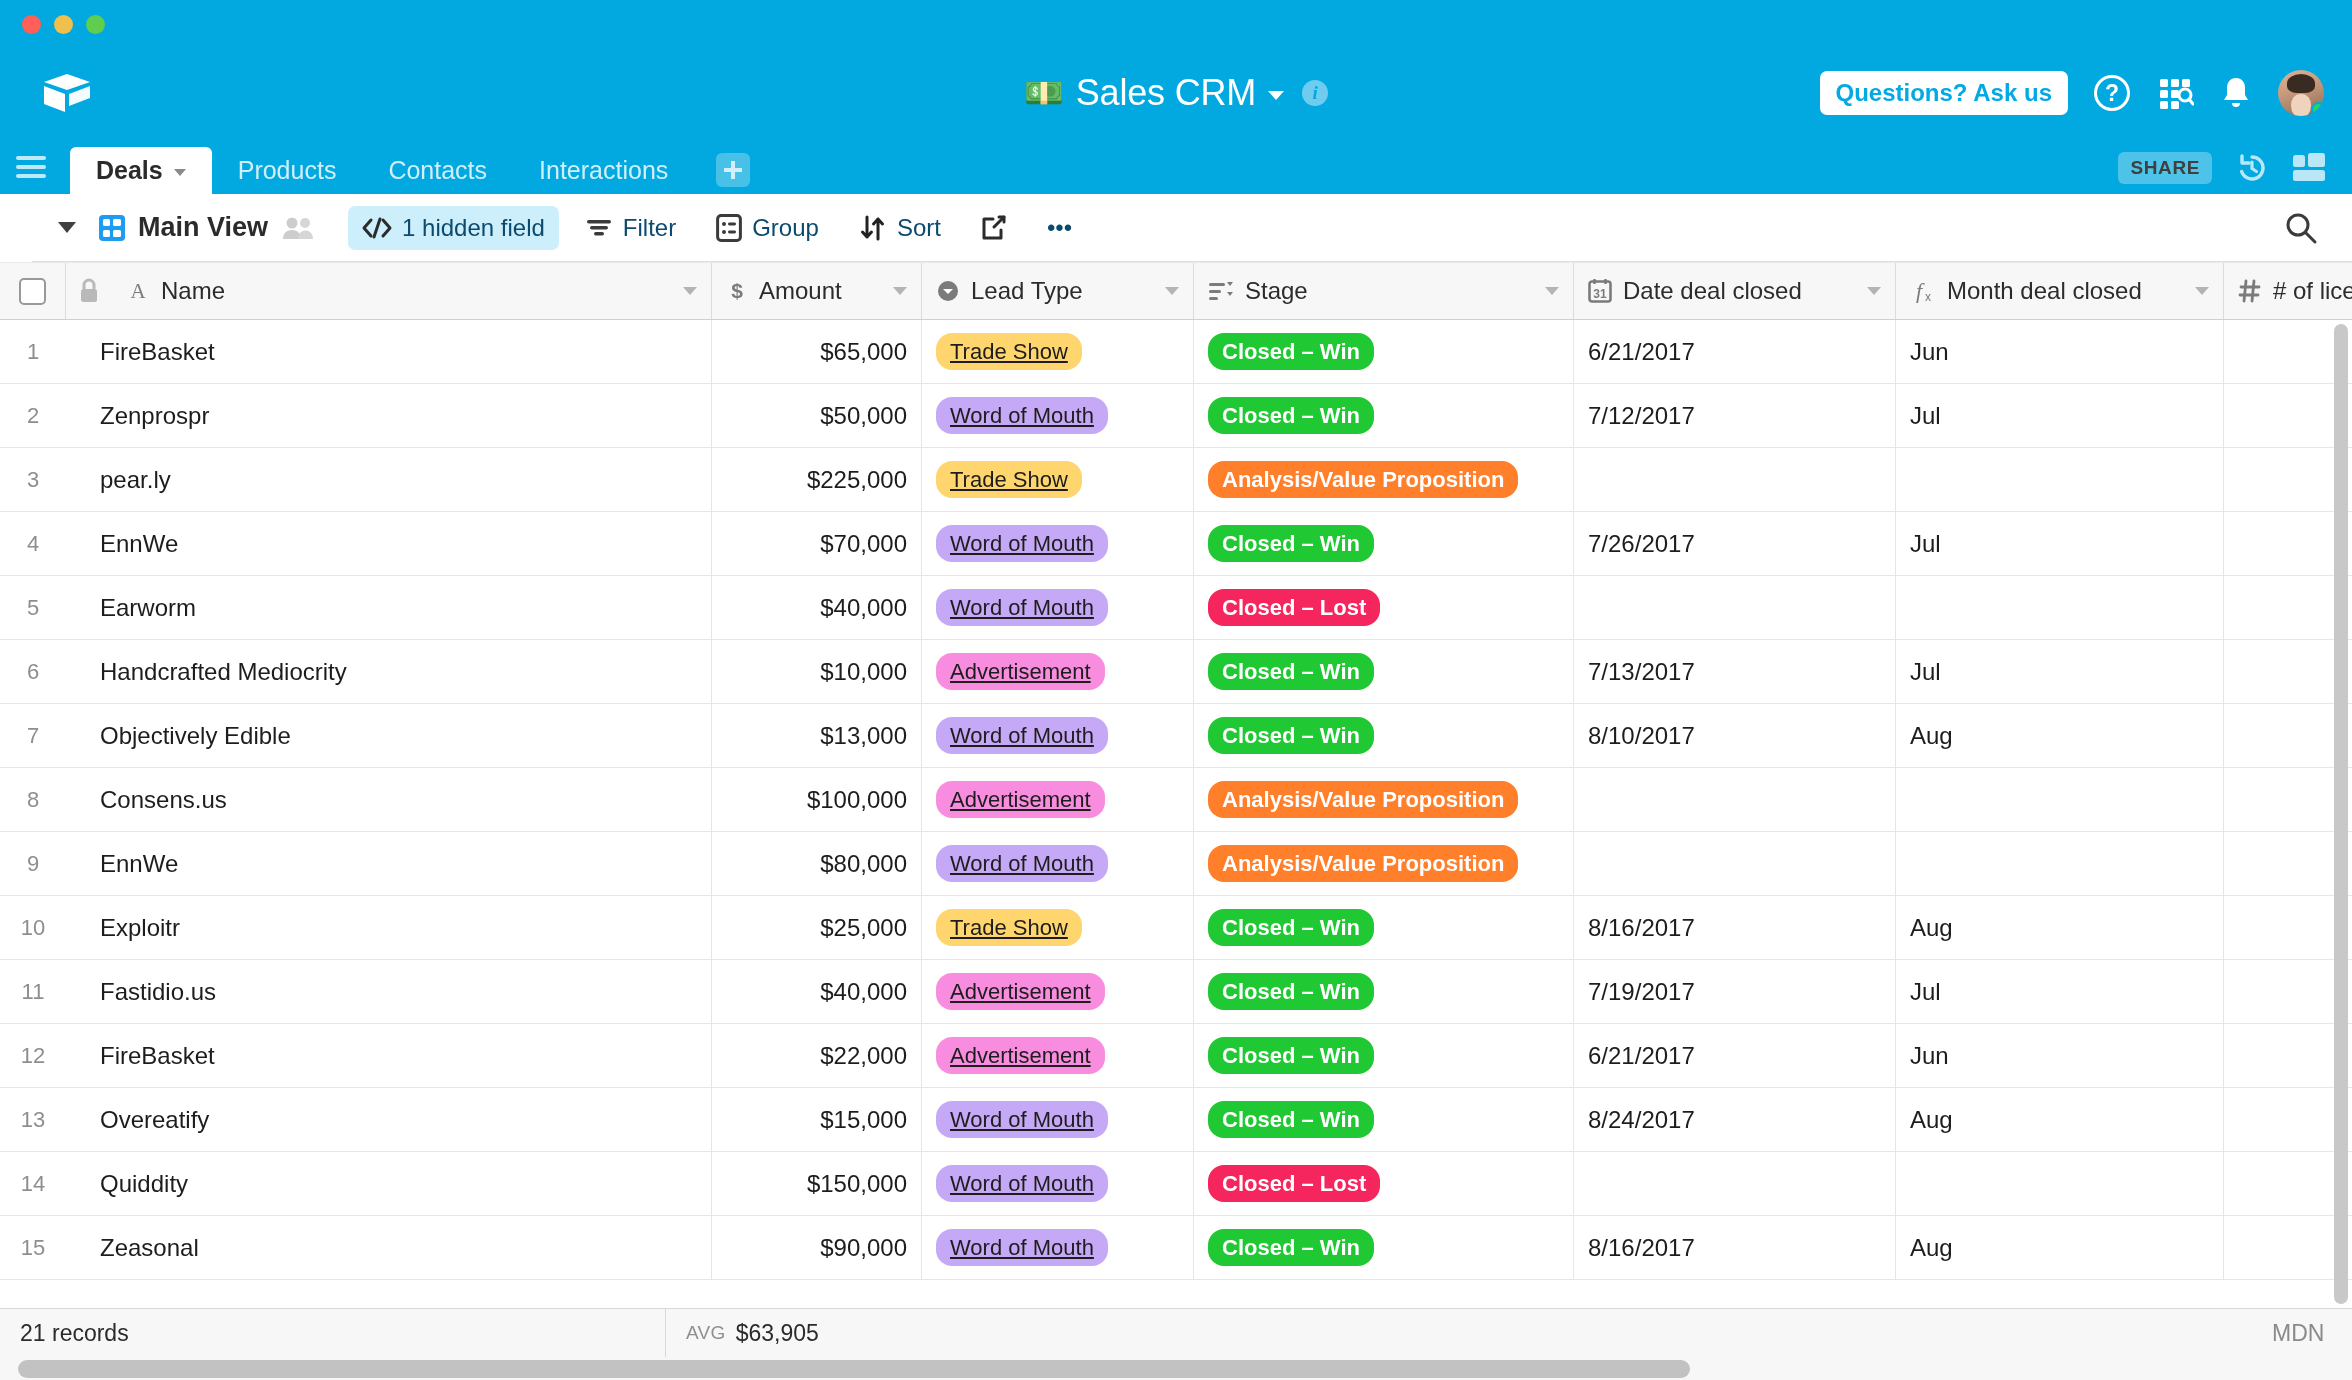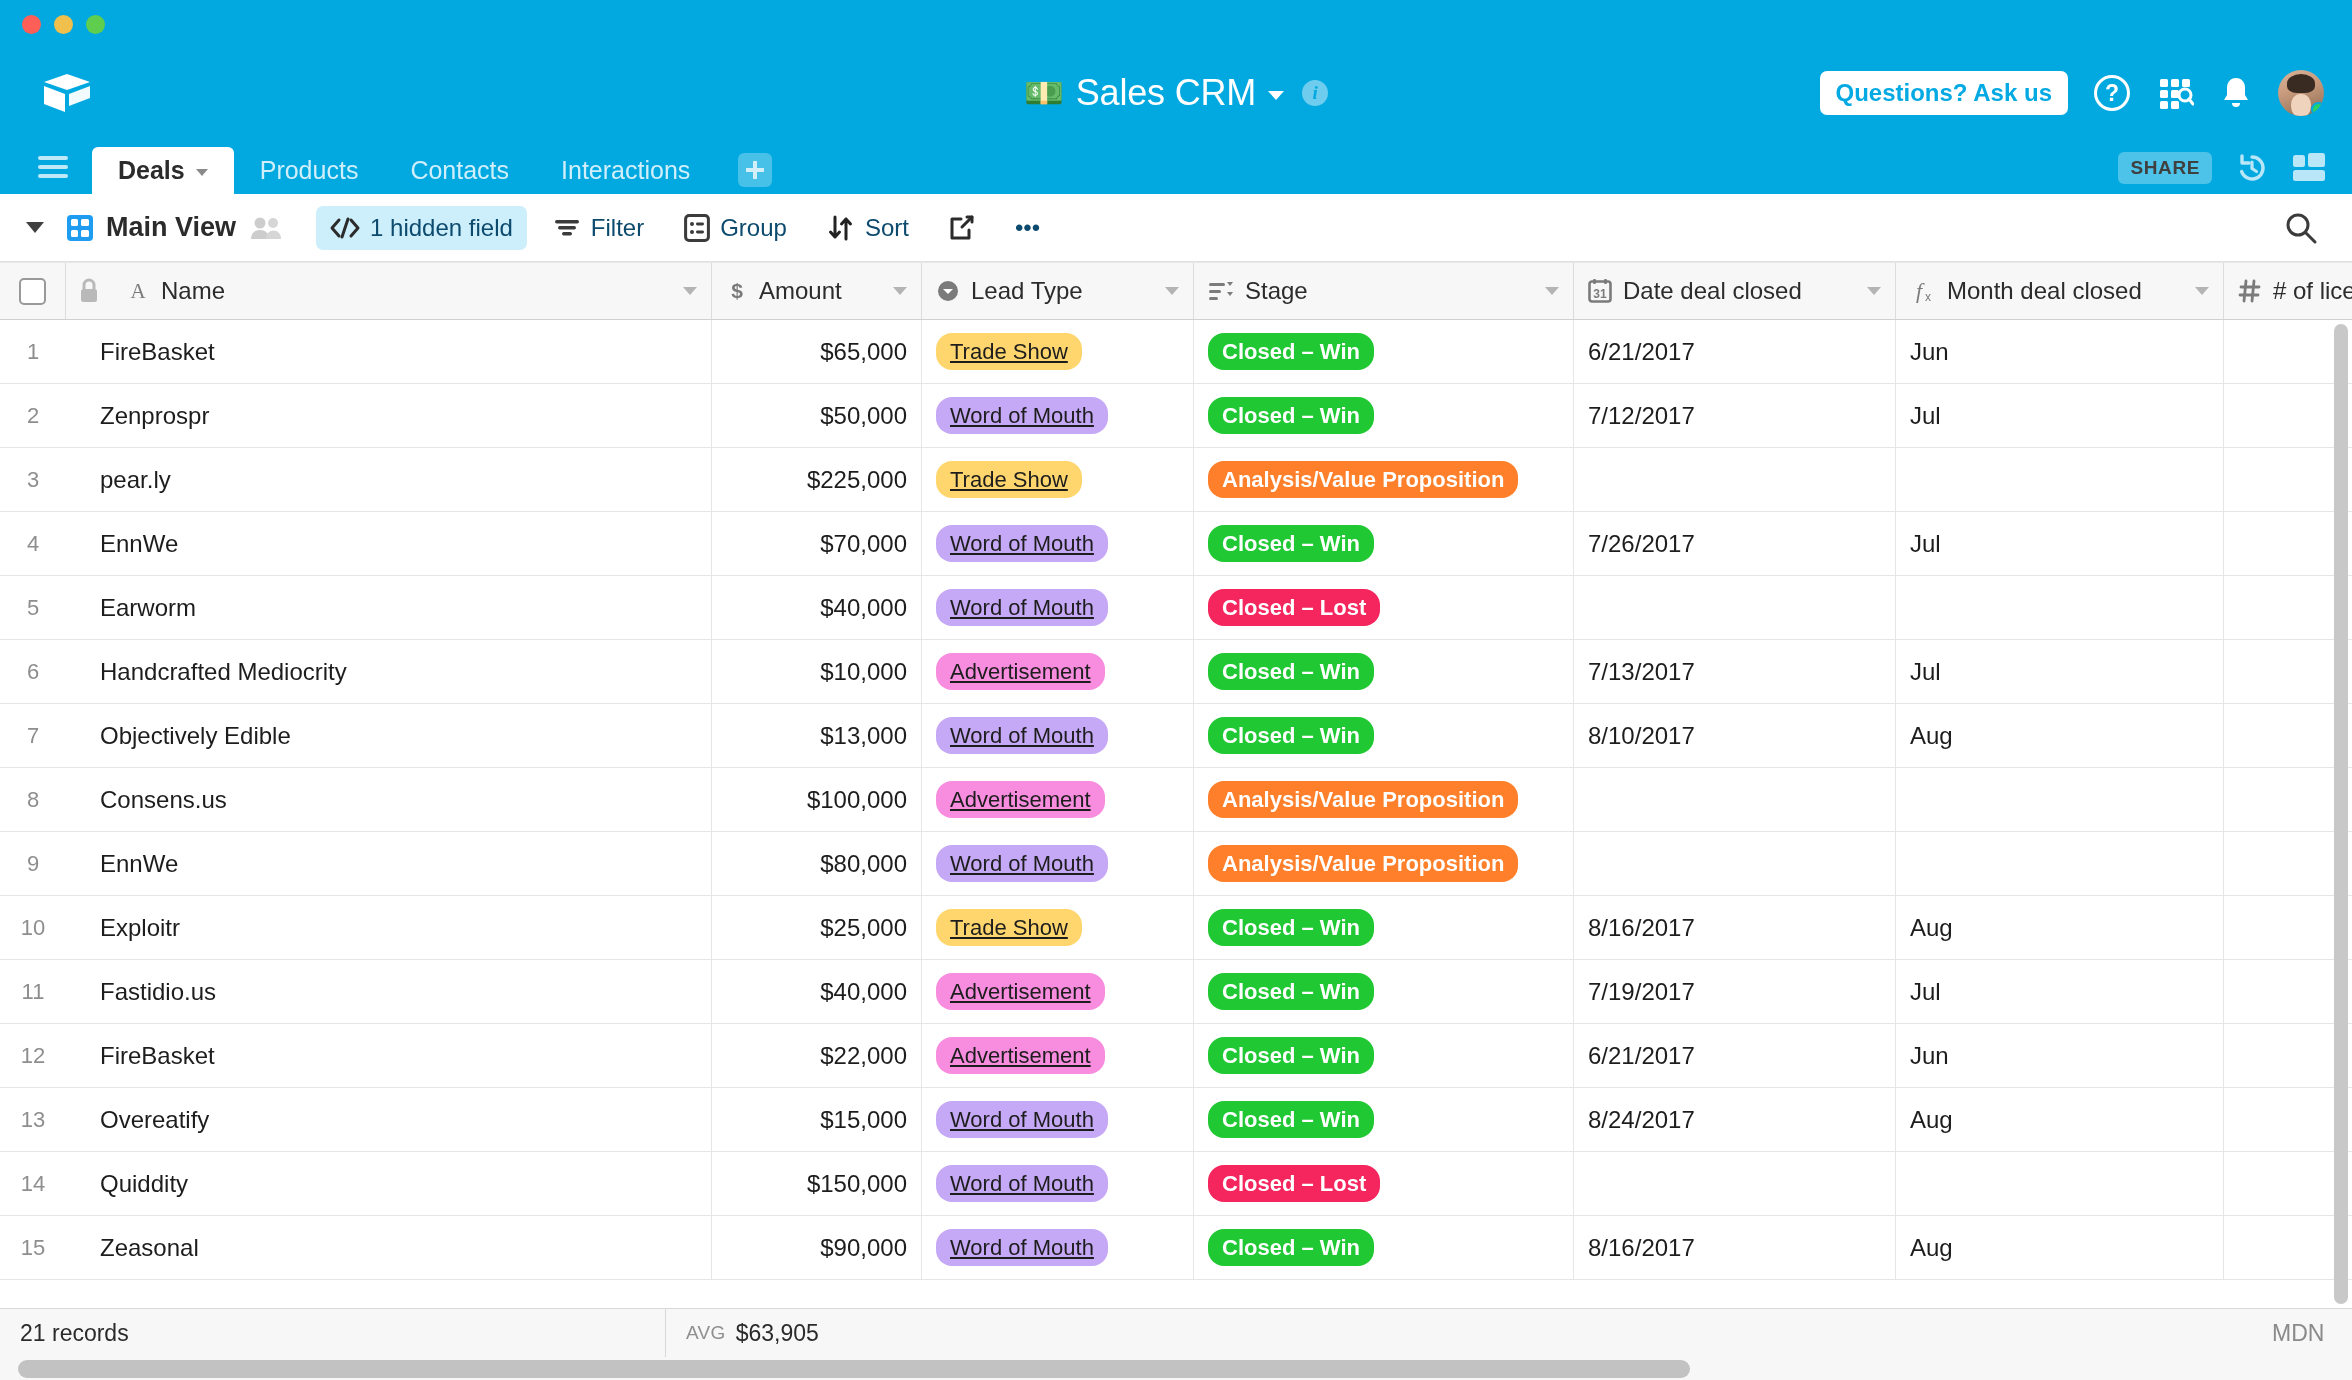--- a/index.html
+++ b/index.html
@@ -78,21 +78,21 @@
     background: #f0d3bd; border-radius: 45% 45% 50% 50%;
   }
   .avatar-status {
     position: absolute; right: -2px; bottom: -1px; width: 15px; height: 15px;
     border-radius: 50%; background: #25d366; border: 2px solid #02a9e0; z-index: 3;
   }
 
   
   .tabbar {
     background: #02a9e0; flex: none; height: 56px;
-    display: flex; align-items: flex-end; padding-left: 38px; position: relative;
+    display: flex; align-items: flex-end; padding-left: 16px; position: relative;
   }
   .hamburger { width: 30px; height: 24px; margin-bottom: 14px; margin-right: 24px; cursor: pointer; flex: none; }
   .hamburger span { display: block; height: 4px; background: #bde9f8; border-radius: 2px; margin-bottom: 5px; }
   .tab {
     height: 47px; display: flex; align-items: center; gap: 11px;
     padding: 0 26px; font-size: 25px; color: #d0effb; cursor: pointer;
     border-radius: 6px 6px 0 0; white-space: nowrap;
   }
   .tab.active { background: #ffffff; color: #2b2b2b; font-weight: bold; }
   .tab-caret {
@@ -109,21 +109,21 @@
     padding-right: 26px; margin-bottom: 10px;
   }
   .share-pill {
     background: rgba(255,255,255,0.3); color: #404040; font-size: 19px; font-weight: bold;
     letter-spacing: 0.6px; padding: 5px 12px; border-radius: 6px; cursor: pointer;
   }
 
   
   .viewbar {
     flex: none; height: 68px; background: #fff; border-bottom: 1px solid #dfdfdf;
-    display: flex; align-items: center; padding: 0 26px; gap: 0;
+    display: flex; align-items: center; padding: 0 26px; gap: 0; margin-left: 32px;
   }
   .vb-caret {
     width: 0; height: 0; border-left: 9px solid transparent; border-right: 9px solid transparent;
     border-top: 11px solid #404040; margin-right: 22px; cursor: pointer; flex: none;
   }
   .view-grid-icon { width: 28px; height: 28px; flex: none; margin-right: 12px; }
   .view-name { font-size: 27px; font-weight: bold; color: #2b2b2b; white-space: nowrap; }
   .collab-icon { margin-left: 14px; display: flex; cursor: pointer; }
   .vb-btn {
     display: flex; align-items: center; gap: 10px; padding: 8px 14px;

